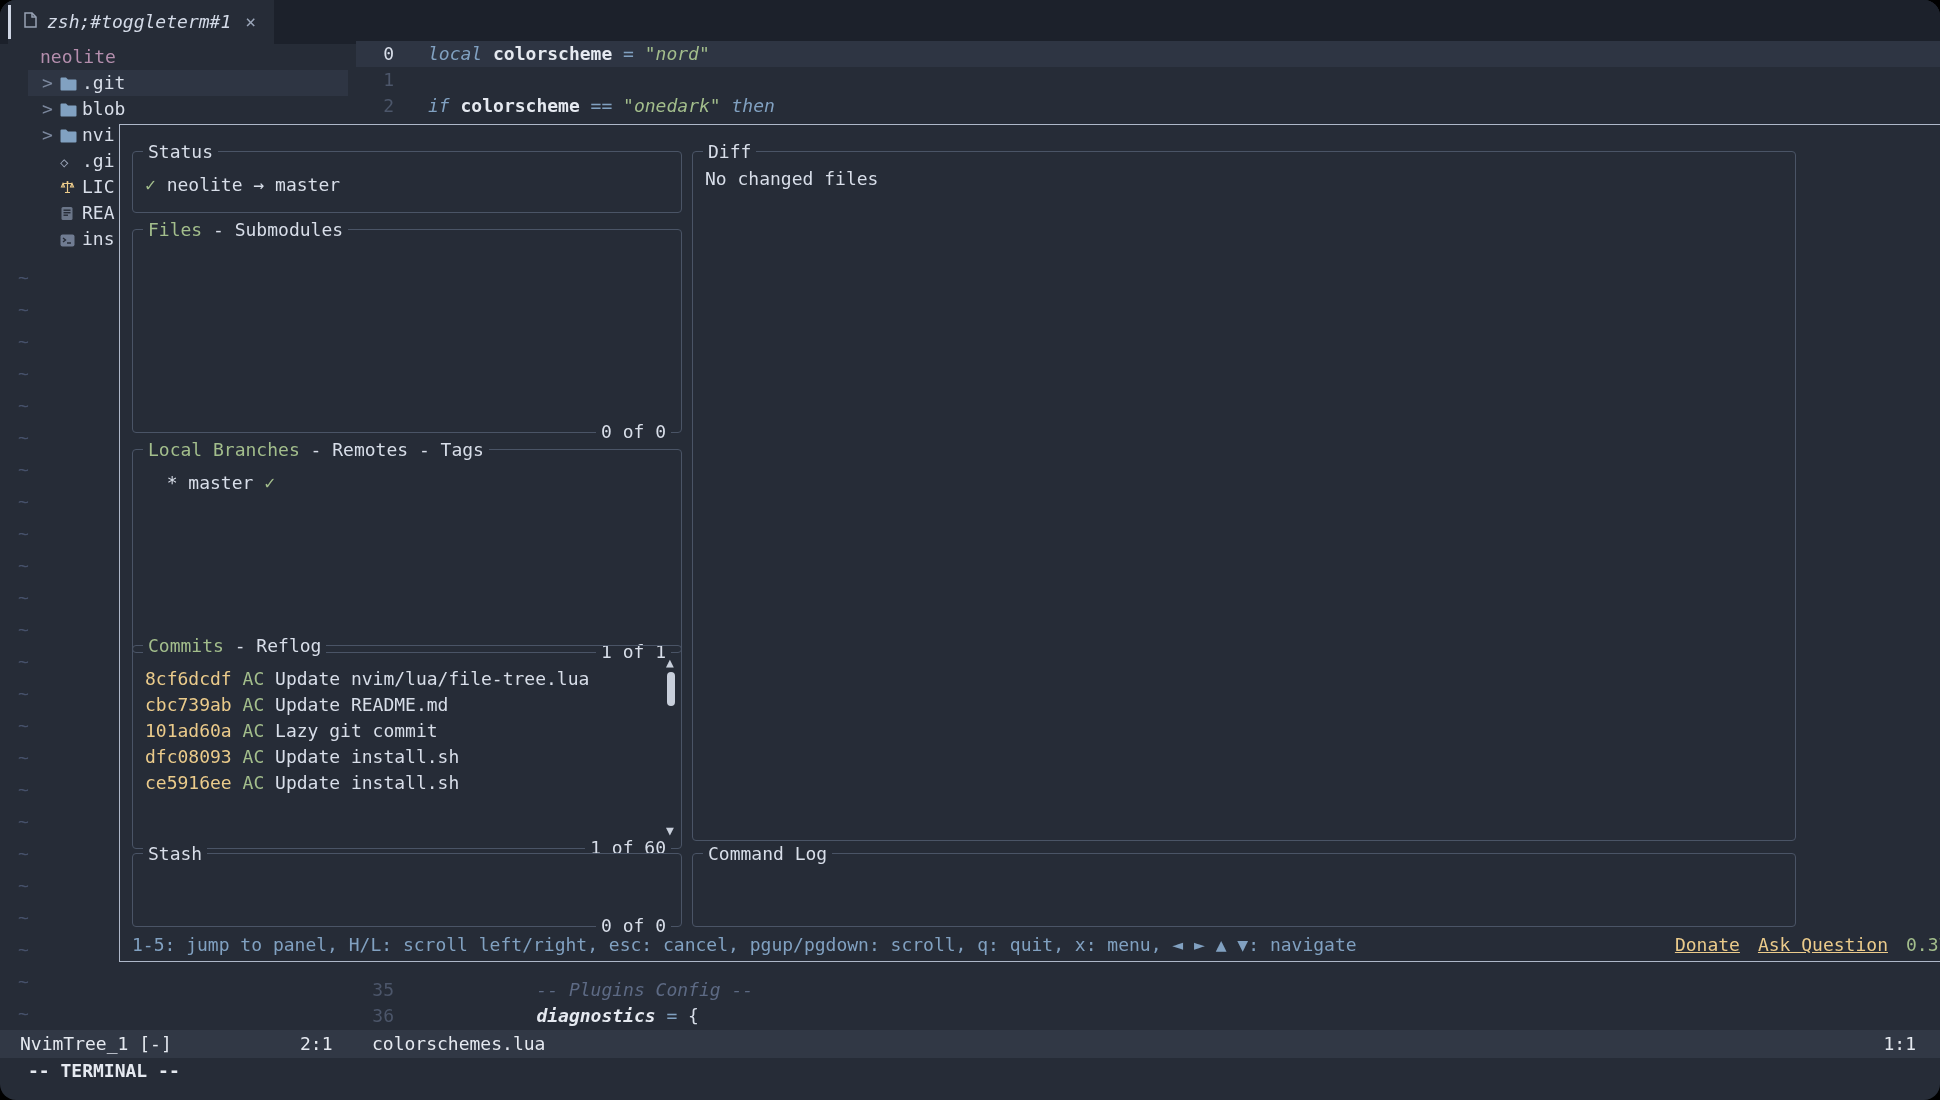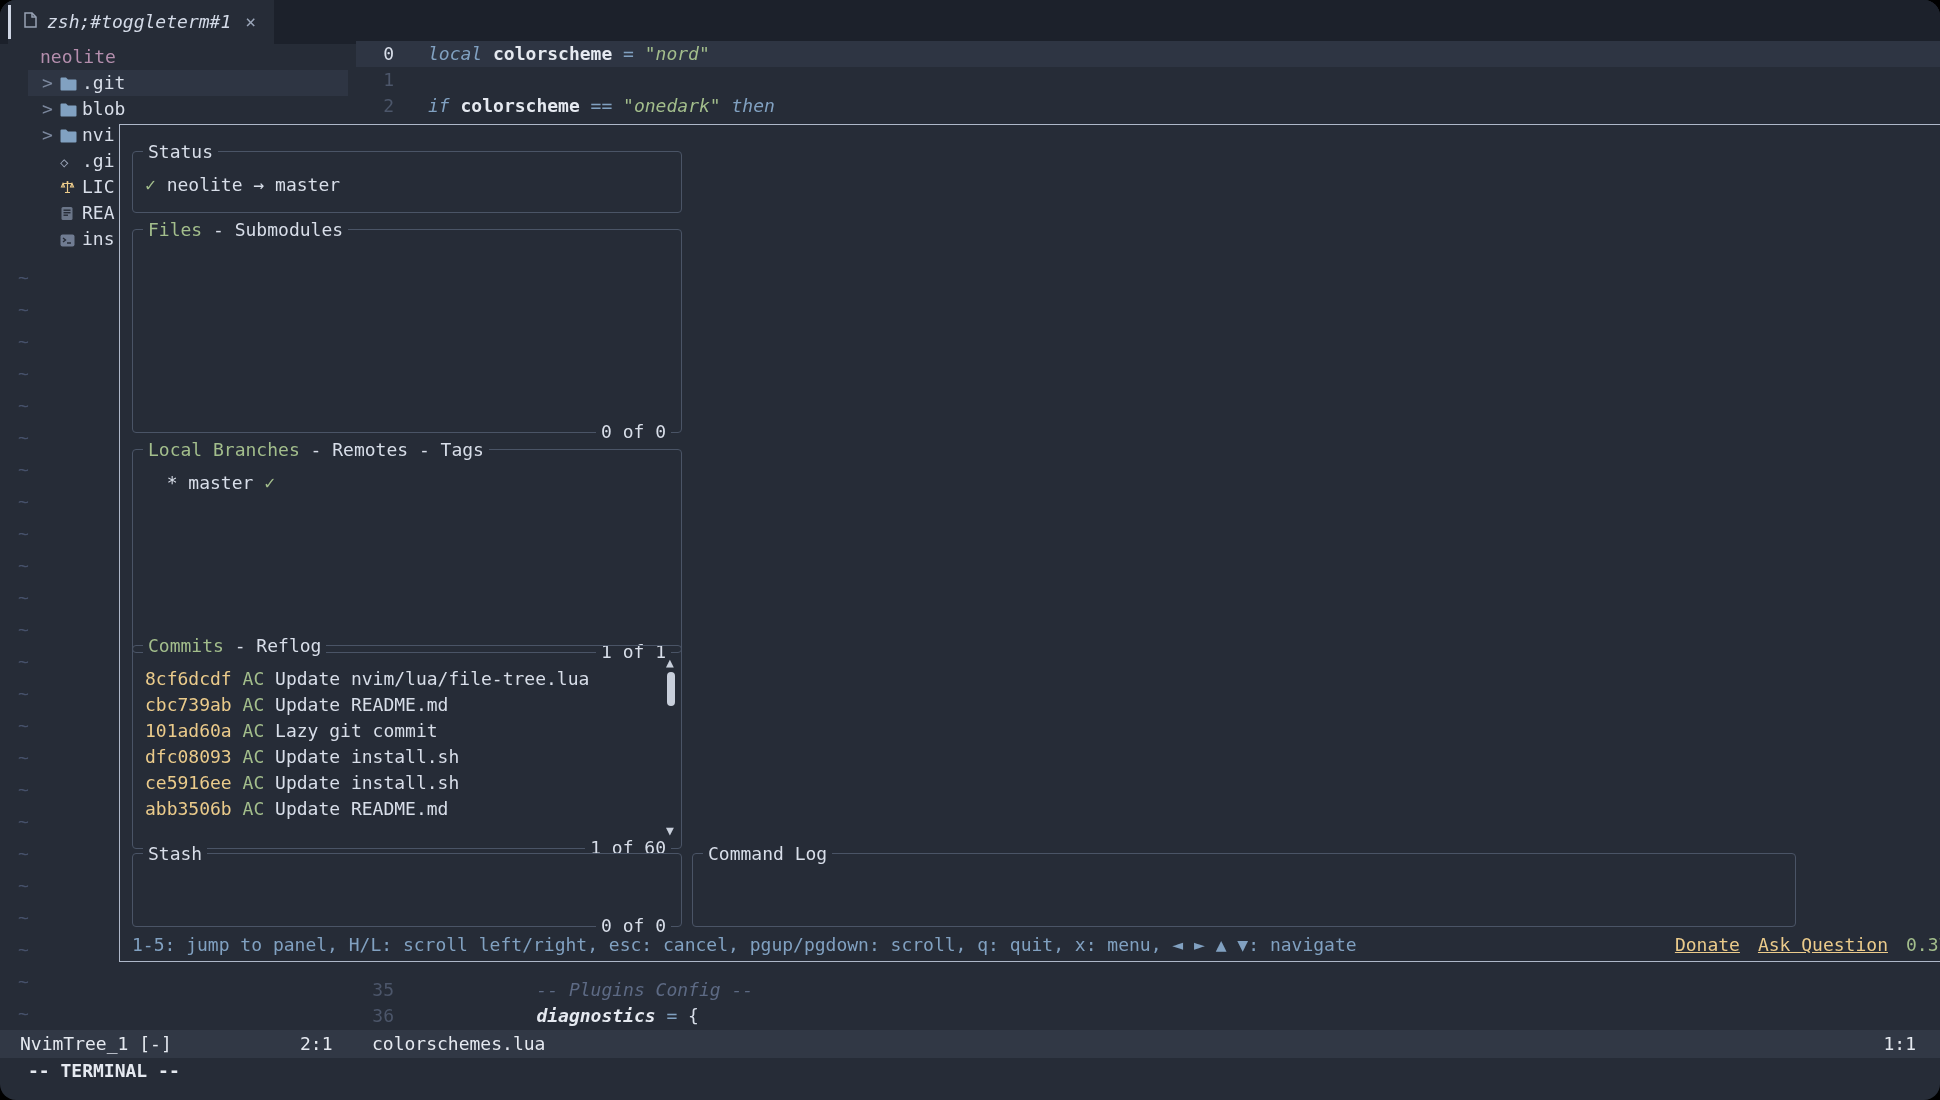--- a/index.html
+++ b/index.html
@@ -194,34 +194,39 @@
 
     <div class="panel" style="left:12px;top:520px;width:550px;height:204px;">
       <span class="ptitle"><span class="pt-active">Commits</span><span class="pt-rest"> - Reflog</span></span>
       <span class="pcount">1 of 60</span>
       <div class="pbody" id="commit-rows">
           <div class="prow commit-row"><span class="tk-yellow">8cf6dcdf</span><span class="tk-green"> AC </span><span class="tk-fg">Update nvim/lua/file-tree.lua</span></div>
           <div class="prow commit-row"><span class="tk-yellow">cbc739ab</span><span class="tk-green"> AC </span><span class="tk-fg">Update README.md</span></div>
           <div class="prow commit-row"><span class="tk-yellow">101ad60a</span><span class="tk-green"> AC </span><span class="tk-fg">Lazy git commit</span></div>
           <div class="prow commit-row"><span class="tk-yellow">dfc08093</span><span class="tk-green"> AC </span><span class="tk-fg">Update install.sh</span></div>
           <div class="prow commit-row"><span class="tk-yellow">ce5916ee</span><span class="tk-green"> AC </span><span class="tk-fg">Update install.sh</span></div>
-          <div class="prow commit-row"><span class="tk-yellow">abb3506b</span><span class="tk-green"> AC </span><span class="tk-fg">Update README.md</span></div>
         </div>
       <div class="scrollbar">
         <span>▲</span>
         <span>▼</span>
       </div>
       <div class="scroll-thumb"></div>
     </div>
 
     <div class="panel" style="left:12px;top:728px;width:550px;height:74px;">
       <span class="ptitle"><span class="pt-plain">Stash</span></span>
       <span class="pcount">0 of 0</span>
     </div>
 
+    <div class="panel" style="left:572px;top:26px;width:1104px;height:690px;">
+      <span class="ptitle"><span class="pt-plain">Diff</span></span>
+      <div class="pbody" style="padding-top:14px;">
+        <div class="prow tk-fg">No changed files</div>
+      </div>
+    </div>
 
     <div class="panel" style="left:572px;top:728px;width:1104px;height:74px;padding-left:12px;">
       <span class="ptitle"><span class="pt-plain">Command Log</span></span>
     </div>
 
     <div class="keybar">
       <span class="keybinds">1-5: jump to panel, H/L: scroll left/right, esc: cancel, pgup/pgdown: scroll, q: quit, x: menu, ◄ ► ▲ ▼: navigate</span>
       <span class="keybar-right">
         <span class="lg-link">Donate</span>
         <span class="lg-link">Ask Question</span>

